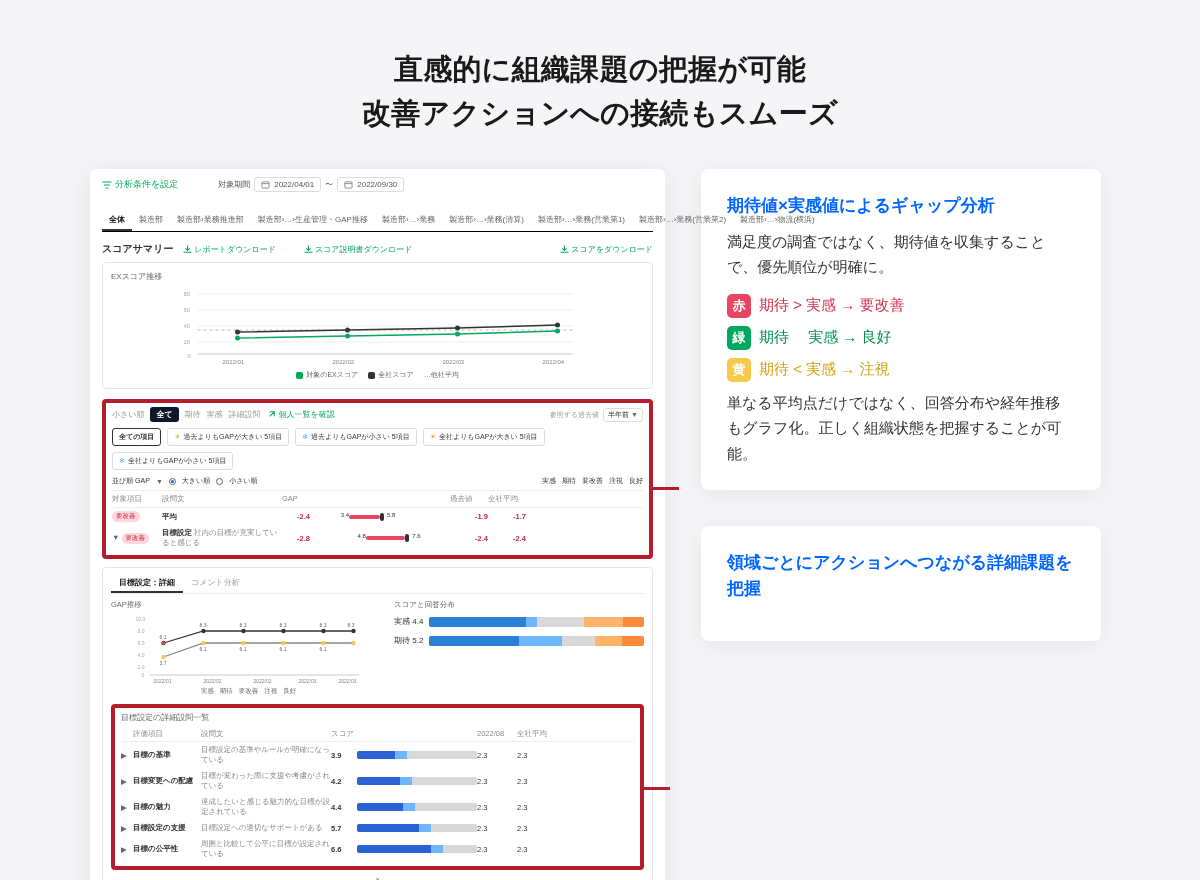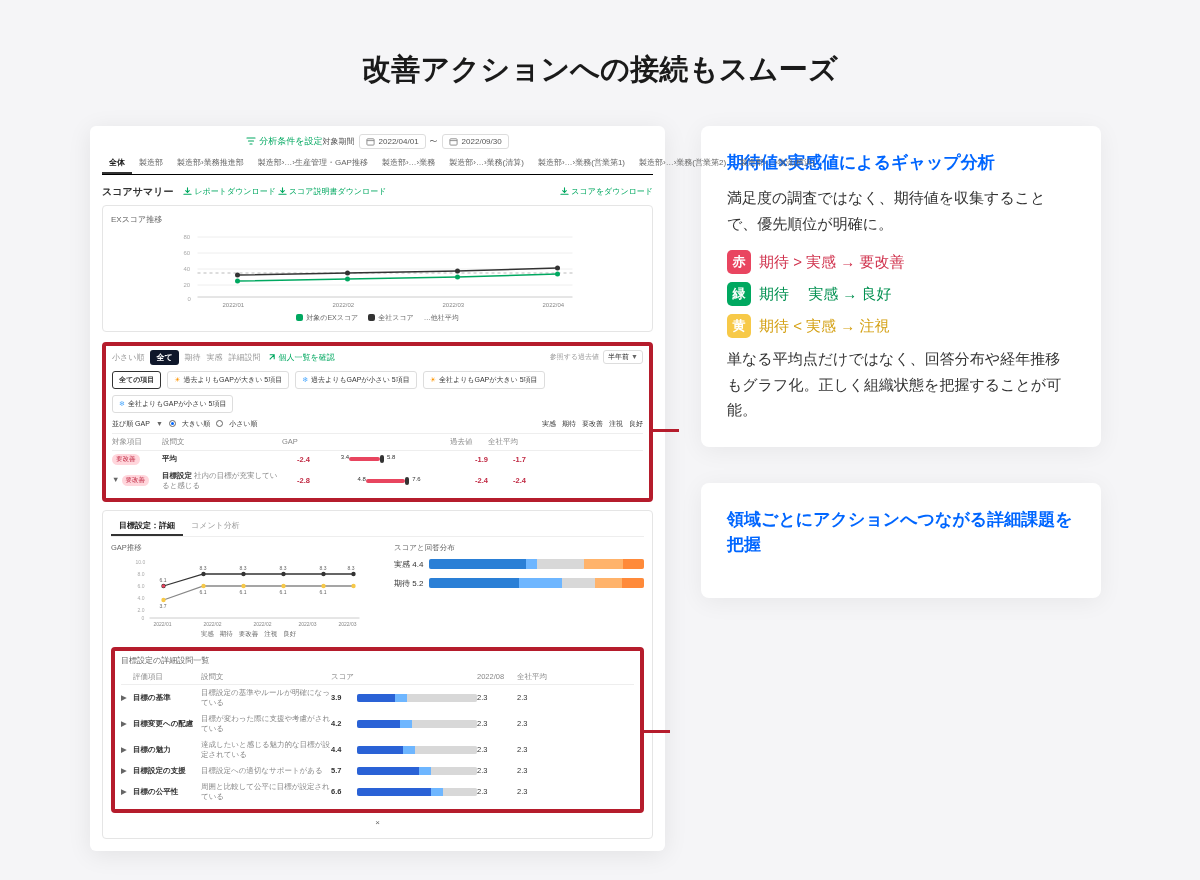--- a/index.html
+++ b/index.html
@@ -2,31 +2,31 @@
 <html><head>
 <meta charset="utf-8">
 <style>
 * { margin: 0; padding: 0; box-sizing: border-box; }
 body { font-family: -apple-system, 'Hiragino Sans', 'Hiragino Kaku Gothic ProN', Meiryo, sans-serif; background: #f5f5f7; width: 1200px; height: 880px; overflow: hidden; }
 .page-title { text-align: center; font-size: 29px; font-weight: 700; line-height: 1.5; padding: 48px 0 34px; color: #1a1a1a; letter-spacing: 0.01em; }
 .layout { display: flex; gap: 36px; padding: 0 90px; }
 .app-col { width: 575px; flex-shrink: 0; }
 .info-col { width: 400px; display: flex; flex-direction: column; gap: 36px; }
 .app { background: #fff; border-radius: 6px; box-shadow: 0 4px 24px rgba(0,0,0,0.08); font-size: 8px; color: #333; padding: 8px 12px 12px; position: relative; }
-.topbar { display: flex; align-items: center; justify-content: center; margin-bottom: 4px; }
+.topbar { display: flex; align-items: center; justify-content: flex-start; margin-bottom: 18px; gap: 40px; }
 .filter-link { color: #00a860; font-size: 9px; display: flex; align-items: center; gap: 3px; }
 .date-range { display: flex; align-items: center; gap: 4px; font-size: 8px; color: #555; }
 .date-box { border: 1px solid #ddd; padding: 2px 6px; border-radius: 3px; display: flex; align-items: center; gap: 4px; }
 .cal { width: 9px; height: 9px; fill: #888; }
 .tabs { display: flex; gap: 0; border-bottom: 1px solid #000000; font-size: 8px; color: #666; }
 .tab { padding: 4px 7px; white-space: nowrap; }
 .tab.active { color: #1a1a1a; font-weight: 700; border-bottom: 2px solid #333; }
 .section-head { display: flex; align-items: center; justify-content: space-between; margin: 10px 0 6px; }
 .section-head h2 { font-size: 10px; font-weight: 700; }
-.dl-links { display: flex; gap: 2px; align-items: center; }
+.dl-links { display: flex; gap: 28px; align-items: center; }
 .dl-link { color: #00a860; font-size: 8px; display: flex; align-items: center; gap: 2px; }
 .score-row { display: flex; gap: 8px; }
 .card { border: 1px solid #e5e5e5; border-radius: 4px; padding: 8px; }
 .ex-card { width: 120px; }
 .ex-card h3 { font-size: 8px; color: #666; font-weight: 400; margin-bottom: 4px; }
 .gauge-wrap { position: relative; width: 100px; height: 68px; margin: 0 auto; }
 .big-num { position: absolute; top: 26px; left: 0; right: 0; text-align: center; font-size: 24px; font-weight: 700; color: #1a1a1a; }
 .diff-row { font-size: 7px; color: #888; margin-top: 4px; display: flex; justify-content: space-between; border-top: 1px solid #eee; padding-top: 4px; }
 .diff-val { font-size: 10px; font-weight: 700; color: #1a1a1a; }
 .trend-card { flex: 1; }
@@ -100,20 +100,21 @@
 .lb-y { background: #f7c948; }
 .lt-r { color: #d0324d; }
 .lt-g { color: #009050; }
 .lt-y { color: #d4a013; }
 .ic-note { font-size: 13px; color: #999; margin: 8px 0 14px; }
 </style>
 </head>
 <body>
 
 <div class="page-title">
+  <div>直感的に組織課題の把握が可能</div>
   <div>改善アクションへの接続もスムーズ</div>
 </div>
 
 <div class="layout">
   <div class="app-col">
     <div class="app">
 
       <div class="topbar">
         <div class="filter-link">
           <svg width="10" height="10" viewBox="0 0 10 10">

